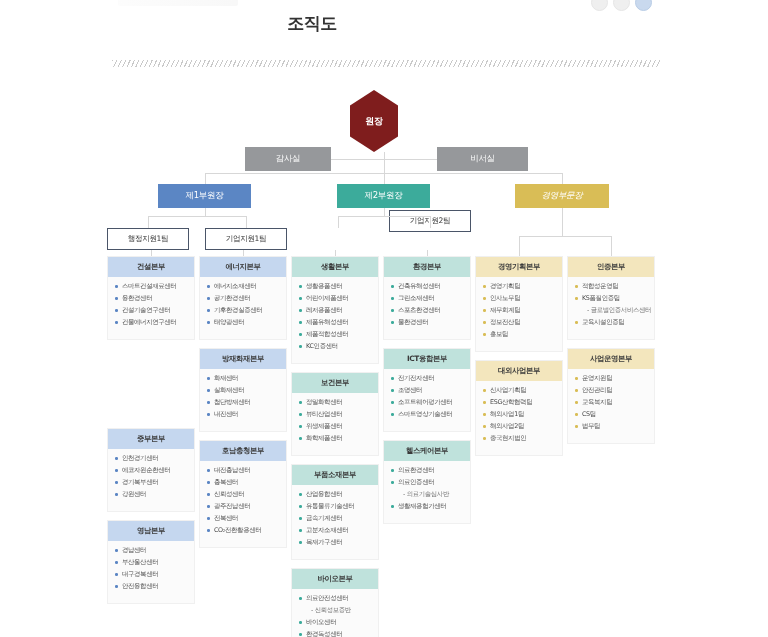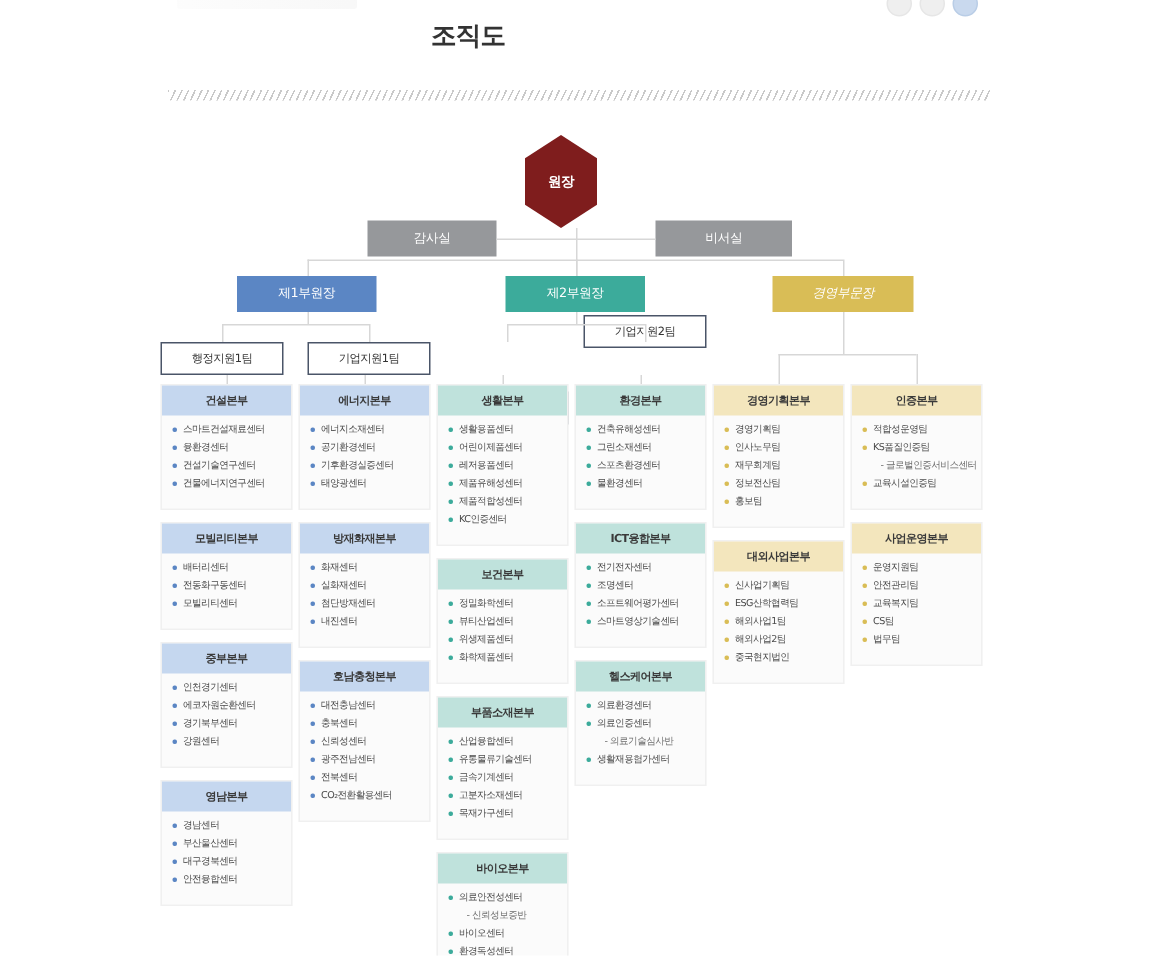--- a/index.html
+++ b/index.html
@@ -160,30 +160,20 @@
         <div class="dept-head">건설본부</div>
         <div class="dept-body">
           <ul>
             <li>스마트건설재료센터</li>
             <li>융환경센터</li>
             <li>건설기술연구센터</li>
             <li>건물에너지연구센터</li>
           </ul>
         </div>
       </div>
-      <div class="dept h-blue" style="left: 107px; top: 270px;">
-        <div class="dept-head">모빌리티본부</div>
-        <div class="dept-body">
-          <ul>
-            <li>배터리센터</li>
-            <li>전동화구동센터</li>
-            <li>모빌리티센터</li>
-          </ul>
-        </div>
-      </div>
       <div class="dept h-blue" style="left: 107px; top: 350px;">
         <div class="dept-head">중부본부</div>
         <div class="dept-body">
           <ul>
             <li>인천경기센터</li>
             <li>에코자원순환센터</li>
             <li>경기북부센터</li>
             <li>강원센터</li>
           </ul>
         </div>

